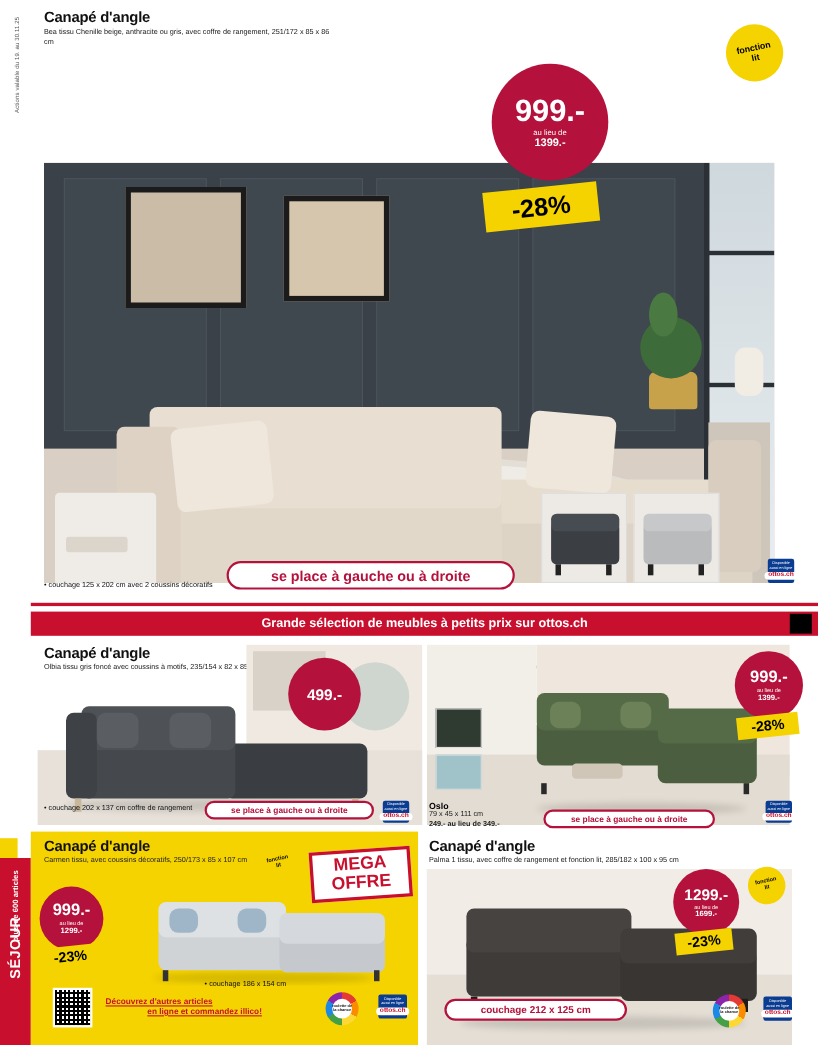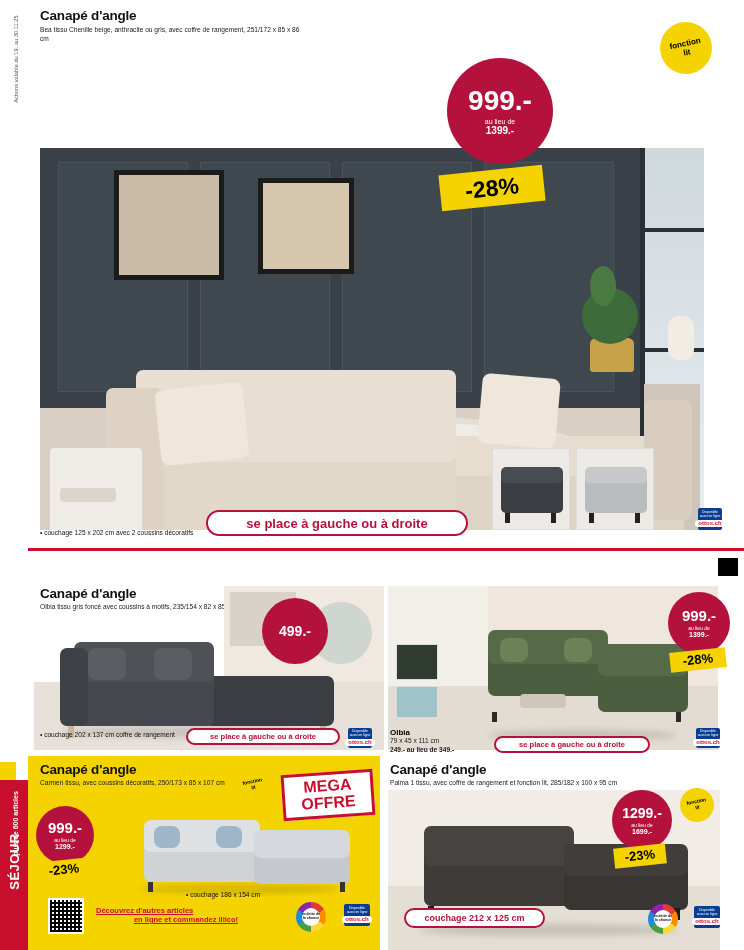--- a/index.html
+++ b/index.html
@@ -263,20 +263,21 @@
     avec 2 coussins décoratifs</div>
 
   <div class="pill" style="left:206px;top:510px;width:262px;height:26px;font-size:13px;">se place à gauche ou à droite</div>
 
   <div class="ottos" style="left:698px;top:508px;width:24px;height:22px;">
     <div class="cap">Disponible aussi en ligne</div>
     <div class="brand">ottos.ch</div>
   </div>
 
   <div class="redline" style="left:28px;top:548px;width:716px;height:3px;"></div>
+  <div class="banner">Grande sélection de meubles à petits prix sur ottos.ch</div>
   <div class="qrblack"></div>
 
   <div style="position:absolute;left:40px;top:586px;width:250px;">
     <div class="title">Canapé d'angle</div>
     <div class="desc" style="margin-top:2px;width:230px;">Olbia tissu gris foncé avec coussins à motifs, 235/154 x 82 x 85 cm</div>
   </div>
 
   <div class="tile" style="left:34px;top:586px;width:350px;height:164px;">
     <div style="position:absolute;left:190px;top:0;width:160px;height:164px;background:#efe9e2;"></div>
     <div style="position:absolute;left:196px;top:6px;width:66px;height:54px;background:#d9d2c8;"></div>
@@ -335,21 +336,21 @@
   </div>
 
   <div class="pricecircle" style="left:668px;top:592px;width:62px;height:62px;">
     <div class="big" style="font-size:15px;">999.-</div>
     <div class="small" style="font-size:5px;">au lieu de</div>
     <div class="small" style="font-size:7px;font-weight:bold;margin-top:0;">1399.-</div>
   </div>
   <div class="discount" style="left:670px;top:650px;width:56px;height:20px;font-size:13px;line-height:20px;">-28%</div>
 
   <div style="position:absolute;left:390px;top:728px;width:110px;">
-    <div style="font-weight:bold;font-size:8px;">Olbia</div>
+    <div style="font-weight:bold;font-size:8px;">Oslo</div>
     <div class="desc">79 x 45 x 111 cm</div>
     <div class="desc" style="font-weight:bold;">249.- au lieu de 349.-</div>
   </div>
 
   <div class="pill" style="left:494px;top:736px;width:156px;height:17px;font-size:7.6px;">se place à gauche ou à droite</div>
 
   <div class="ottos" style="left:696px;top:728px;width:24px;height:20px;">
     <div class="cap">Disponible aussi en ligne</div>
     <div class="brand">ottos.ch</div>
   </div>
@@ -428,21 +429,21 @@
     <div class="small" style="font-size:5px;">au lieu de</div>
     <div class="small" style="font-size:7px;font-weight:bold;margin-top:0;">1699.-</div>
   </div>
   <div class="discount" style="left:614px;top:846px;width:52px;height:20px;font-size:13px;line-height:20px;">-23%</div>
 
   <div class="fonctionlit" style="left:680px;top:788px;width:34px;height:34px;font-size:5px;">
     <span>fonction</span>
     <span>lit</span>
   </div>
 
-  <div class="pill" style="left:404px;top:908px;width:141px;height:20px;font-size:9px;">couchage 212 x 125 cm</div>
+  <div class="pill" style="left:404px;top:908px;width:166px;height:20px;font-size:9px;">couchage 212 x 125 cm</div>
 
   <div class="wheel" style="left:648px;top:904px;width:30px;height:30px;">
     <div class="inner">roulette de la chance</div>
   </div>
 
   <div class="ottos" style="left:694px;top:906px;width:26px;height:22px;">
     <div class="cap">Disponible aussi en ligne</div>
     <div class="brand">ottos.ch</div>
   </div>
 

